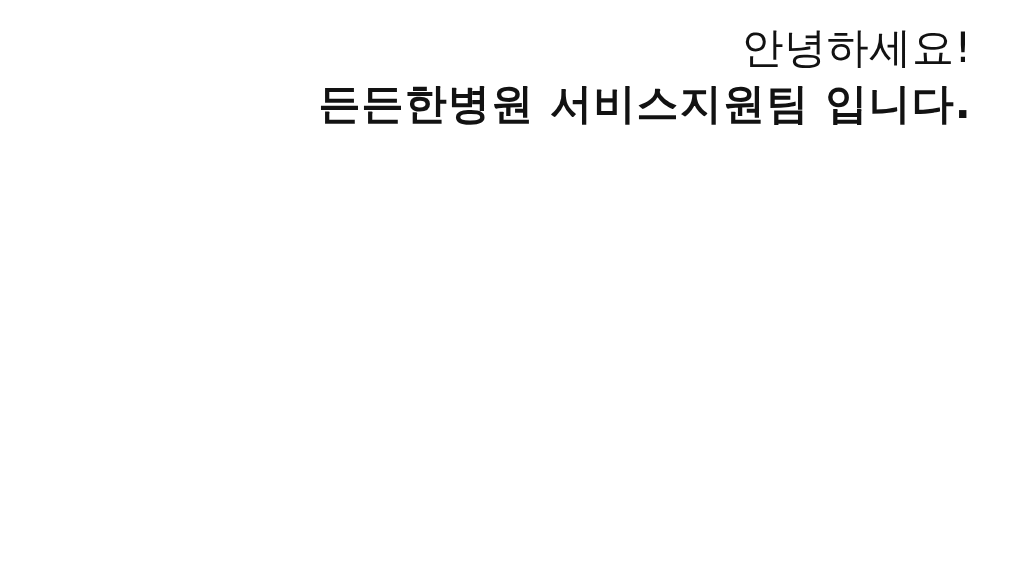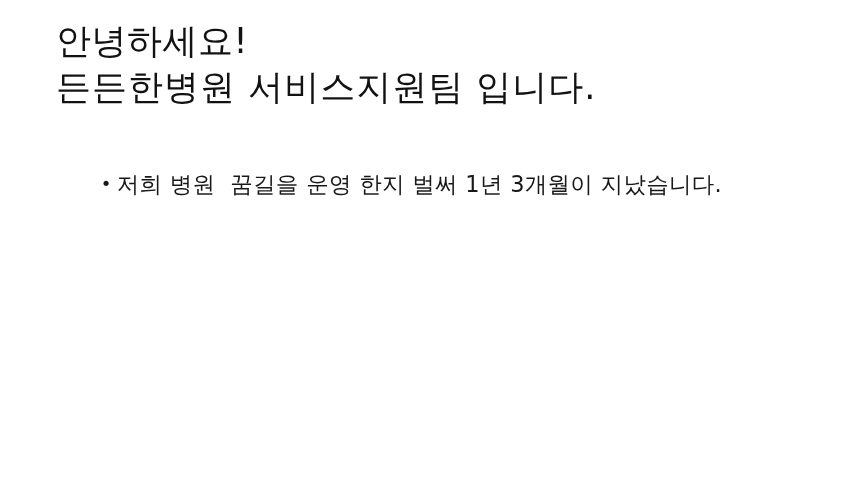--- a/index.html
+++ b/index.html
@@ -19,30 +19,32 @@
     width: 850px;
     height: 478px;
     box-sizing: border-box;
     padding: 18px 40px 0 56px;
   }
   .heading {
     margin: 0;
     padding: 0;
     font-weight: 400;
     letter-spacing: 0.5px;
+    text-align: right;
   }
   .heading-line {
     display: block;
     font-size: 35px;
     line-height: 46px;
     color: #121212;
     white-space: pre;
   }
   .heading-line.line2 {
     letter-spacing: 1px;
+    font-weight: bold;
   }
   .body-block {
     margin-top: 20px;
   }
   .body-line {
     display: block;
     font-size: 22.5px;
     line-height: 36px;
     color: #181818;
     white-space: pre;
@@ -68,23 +70,20 @@
 
 <div class="page">
 
   <div class="heading">
     <span class="heading-line line1">안녕하세요!</span>
     <span class="heading-line line2">든든한병원 서비스지원팀 입니다.</span>
   </div>
 
   <div class="body-block">
 
-    <div class="body-line first">
-      <span class="bullet">•</span><span>저희 병원  꿈길을 운영 한지 벌써 1년 3개월이 지났습니다.</span>
-    </div>
 
 
 
     <div class="body-line">
       <span class="indent"></span>
     </div>
 
   </div>
 </div>
 

